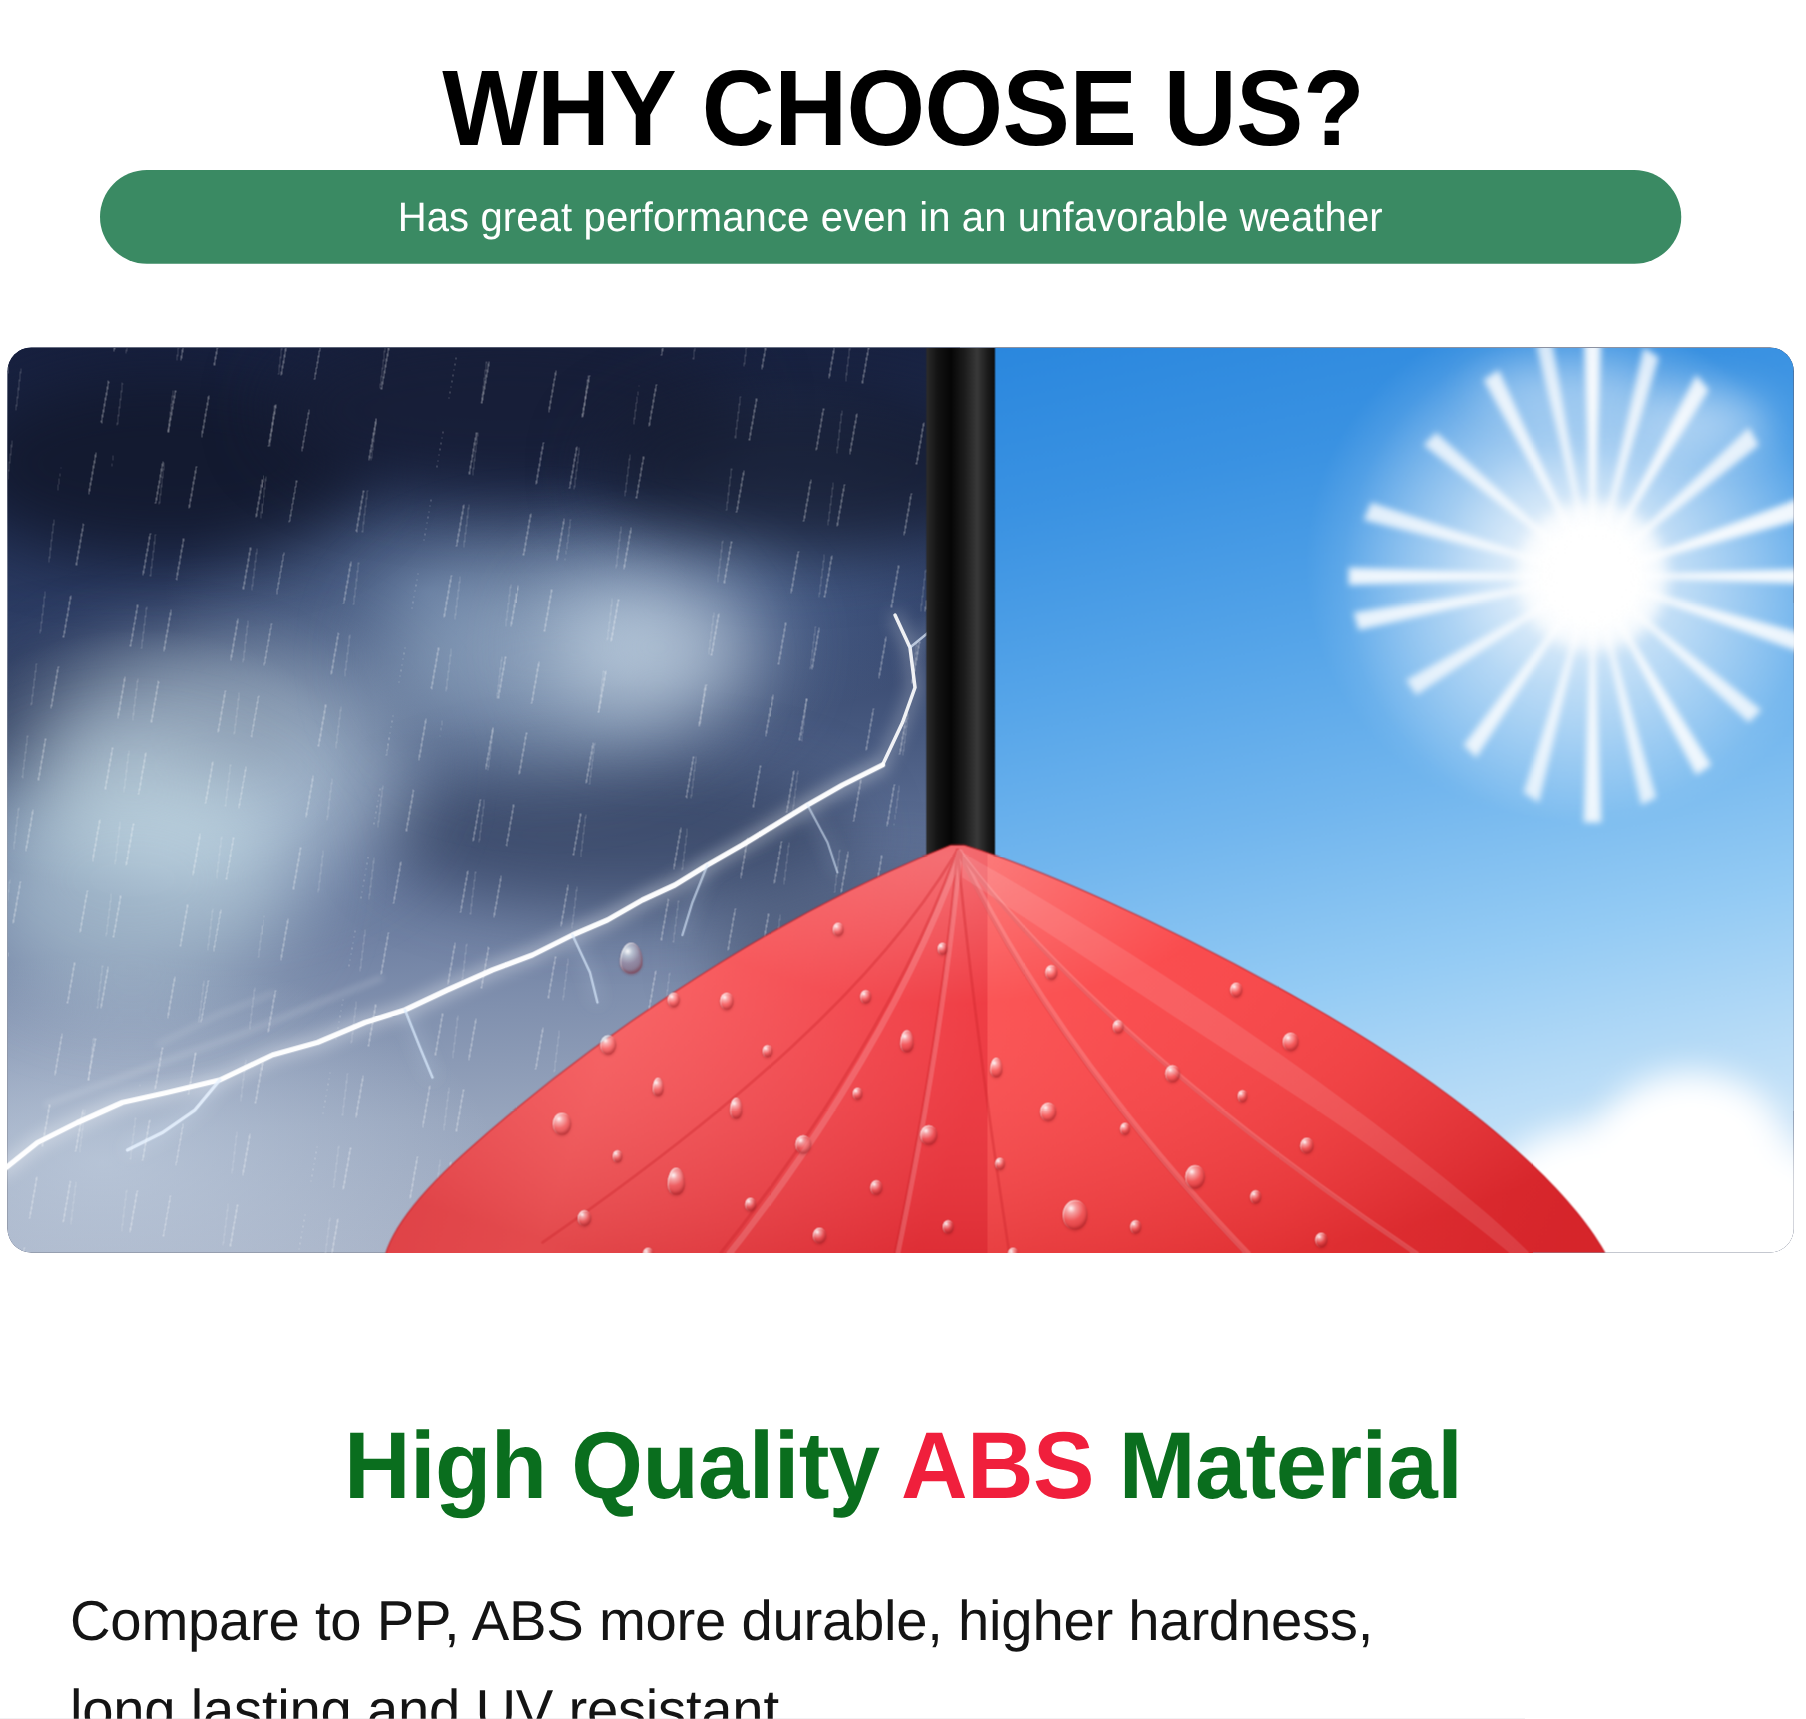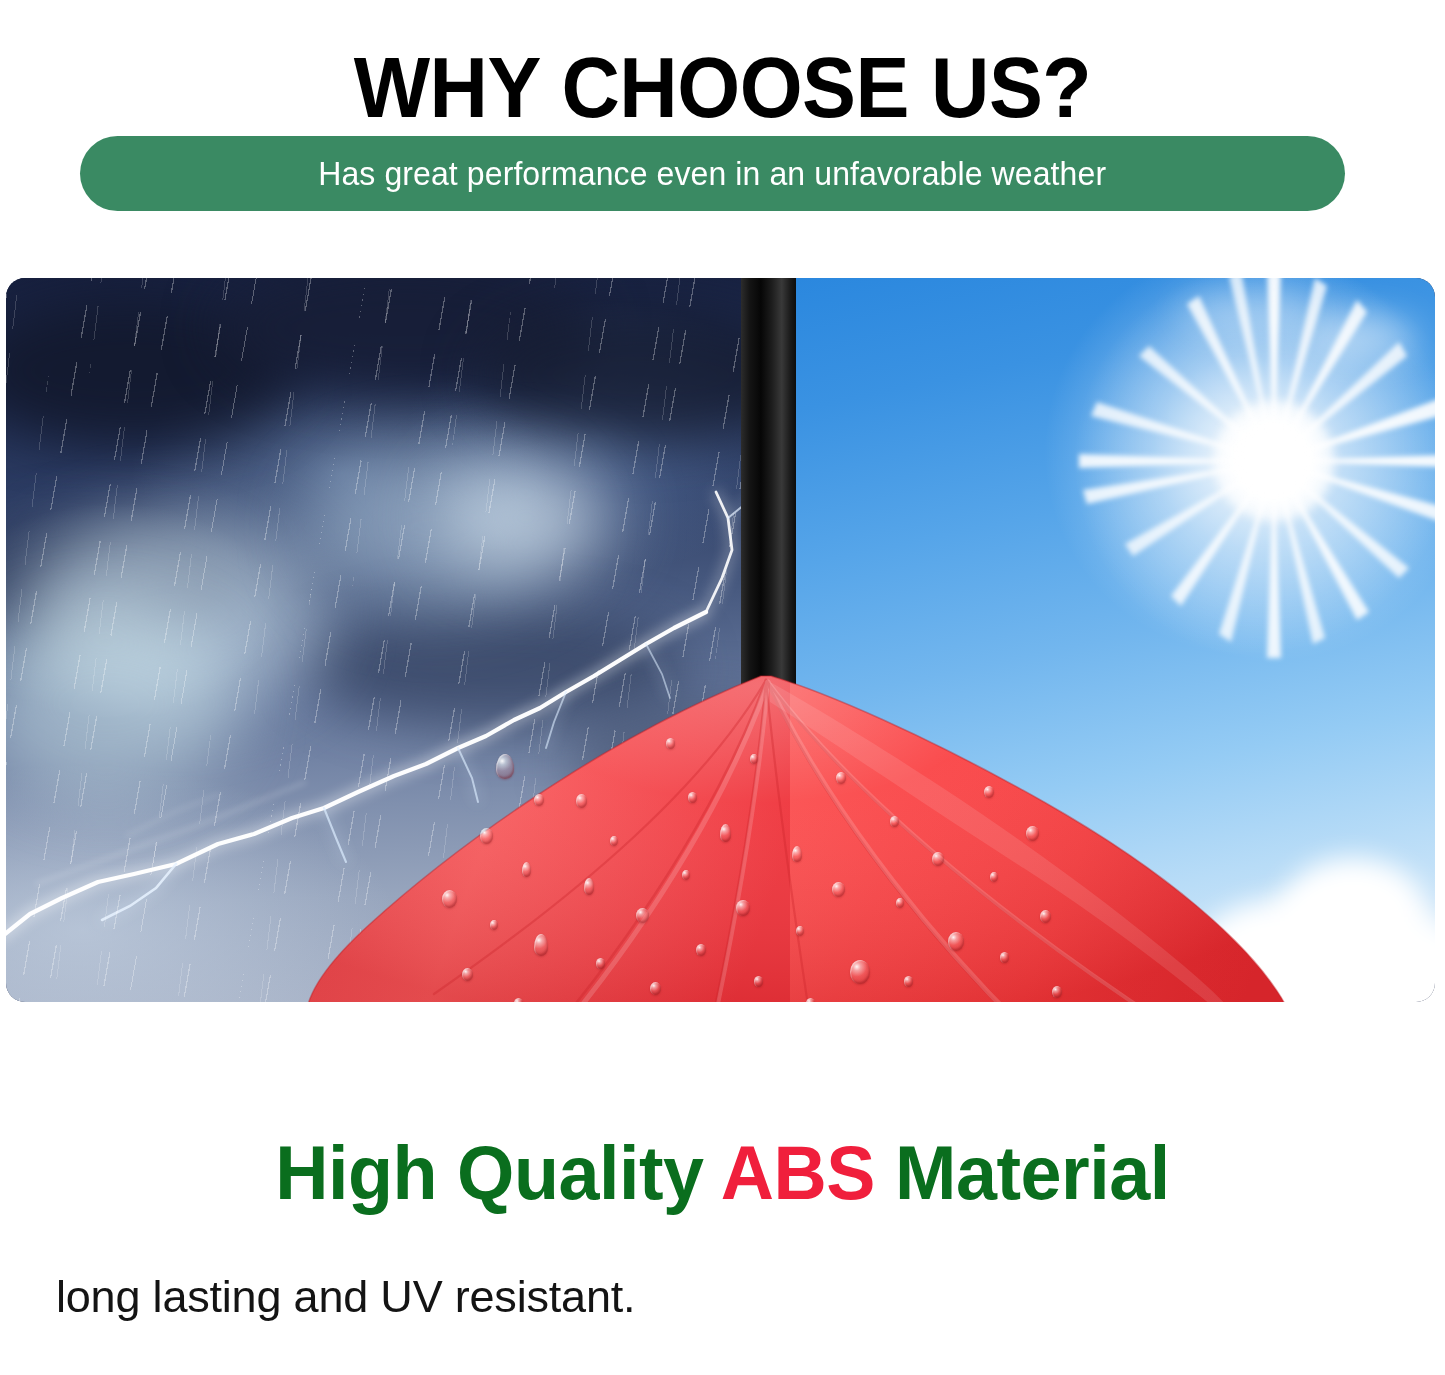--- a/index.html
+++ b/index.html
@@ -534,14 +534,15 @@
     <div class="drop" style="left:552px; top:96px;  width:10px; height:12px;"></div>
   </div>
 
 </div>
 
 <h2 class="material-heading">
   <span>High Quality </span><span class="accent">ABS</span><span> Material</span>
 </h2>
 
 <p class="body-copy">
+  <span class="line">Compare to PP, ABS more durable, higher hardness,</span>
   <span class="line">long lasting and UV resistant.</span>
 </p>
 
 </body></html>

